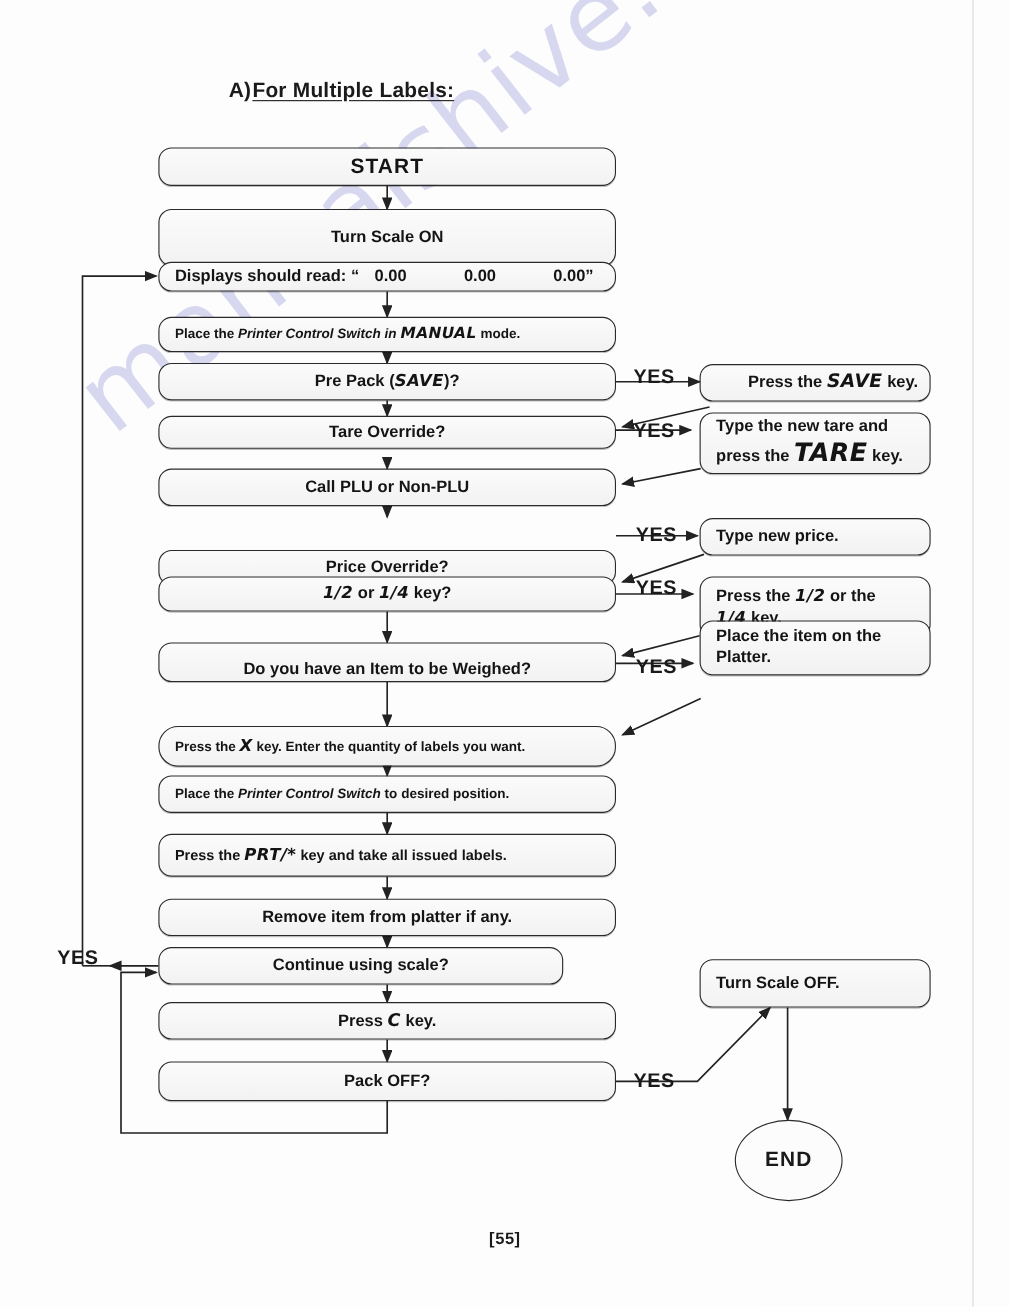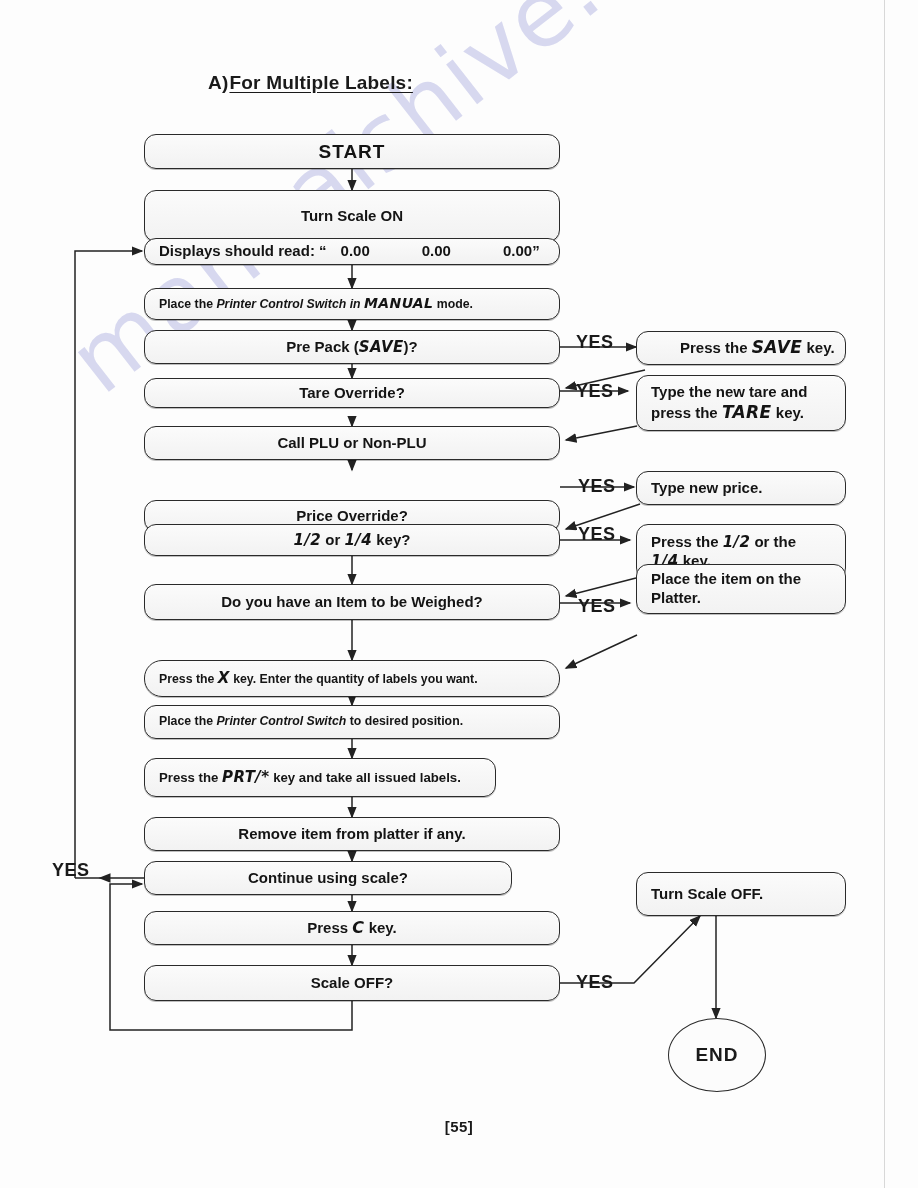--- a/index.html
+++ b/index.html
@@ -202,70 +202,70 @@
 <div class="box center" style="left:144px;top:470px;width:416px;height:32px;margin-top:30px;">
   <span class="inner mid">Price Override?</span>
 </div>
 
 <div class="box center" style="left:144px;top:524px;width:416px;height:32px;">
   <span class="inner mid">
     <span class="key">1/2</span><span> or </span><span class="key">1/4</span><span> key?</span>
   </span>
 </div>
 
-<div class="box center" style="left:144px;top:584px;width:416px;height:36px;">
+<div class="box center" style="left:144px;top:584px;width:416px;height:36px;align-items:flex-end;">
   <span class="inner mid">Do you have an Item to be Weighed?</span>
 </div>
 
 <div class="box left" style="left:144px;top:660px;width:416px;height:37px;border-radius:18px;">
   <span class="inner sm">
     <span>Press the </span><span class="key" style="font-size:15px">X</span><span> key.  Enter the quantity of labels you want.</span>
   </span>
 </div>
 
 <div class="box left" style="left:144px;top:705px;width:416px;height:34px;">
   <span class="inner sm">
     <span>Place the </span><span class="ital">Printer  Control Switch</span><span> to desired position.</span>
   </span>
 </div>
 
-<div class="box left" style="left:144px;top:758px;width:352px;height:39px;">
+<div class="box left" style="left:144px;top:758px;width:416px;height:39px;">
   <span class="inner sm" style="font-size:13.2px">
     <span>Press the </span><span class="key" style="font-size:15px">PRT/*</span><span> key and take all issued labels.</span>
   </span>
 </div>
 
 <div class="box center" style="left:144px;top:817px;width:416px;height:34px;">
   <span class="inner mid">Remove item from platter if any.</span>
 </div>
 
 <div class="box center" style="left:144px;top:861px;width:368px;height:34px;">
   <span class="inner mid">Continue using scale?</span>
 </div>
 
 <div class="box center" style="left:144px;top:911px;width:416px;height:34px;">
   <span class="inner mid">
     <span>Press </span><span class="key" style="font-size:16px">C</span><span> key.</span>
   </span>
 </div>
 
 <div class="box center" style="left:144px;top:965px;width:416px;height:36px;">
-  <span class="inner mid">Scale OFF?</span>
+  <span class="inner mid">Pack OFF?</span>
 </div>
 
 <div class="box left" style="left:636px;top:331px;width:210px;height:34px;padding-left:43px;">
   <span class="inner mid">
     <span>Press the </span><span class="key" style="font-size:17px">SAVE</span><span> key.</span>
   </span>
 </div>
 
 <div class="box left" style="left:636px;top:375px;width:210px;height:56px;">
   <span class="inner mid">
     <span>Type the new tare and</span><br>
-    <span>press the </span><span class="key" style="font-size:17px">TARE</span><span> key.</span>
+    <span>press the </span><span class="key" style="font-size:23px">TARE</span><span> key.</span>
   </span>
 </div>
 
 <div class="box left" style="left:636px;top:471px;width:210px;height:34px;">
   <span class="inner mid">Type new price.</span>
 </div>
 
 <div class="box left" style="left:636px;top:524px;width:210px;height:56px;">
   <span class="inner mid">
     <span>Press the </span><span class="key">1/2</span><span> or the</span><br>

